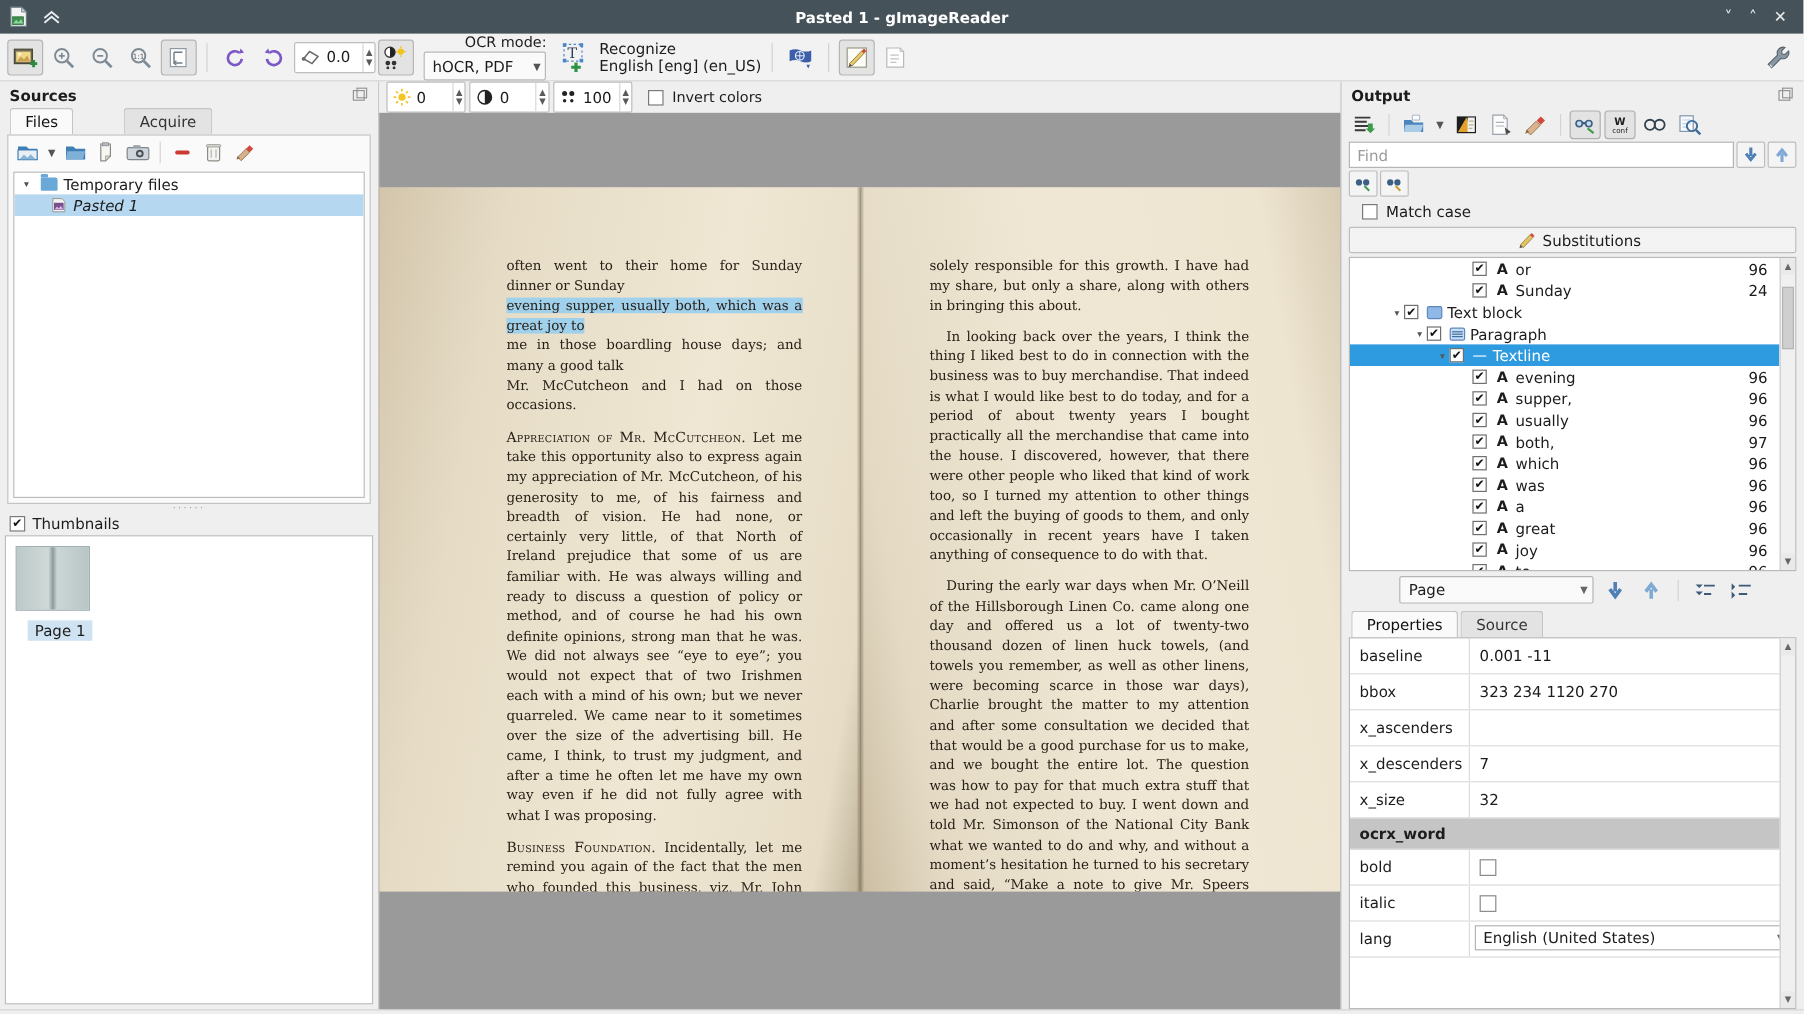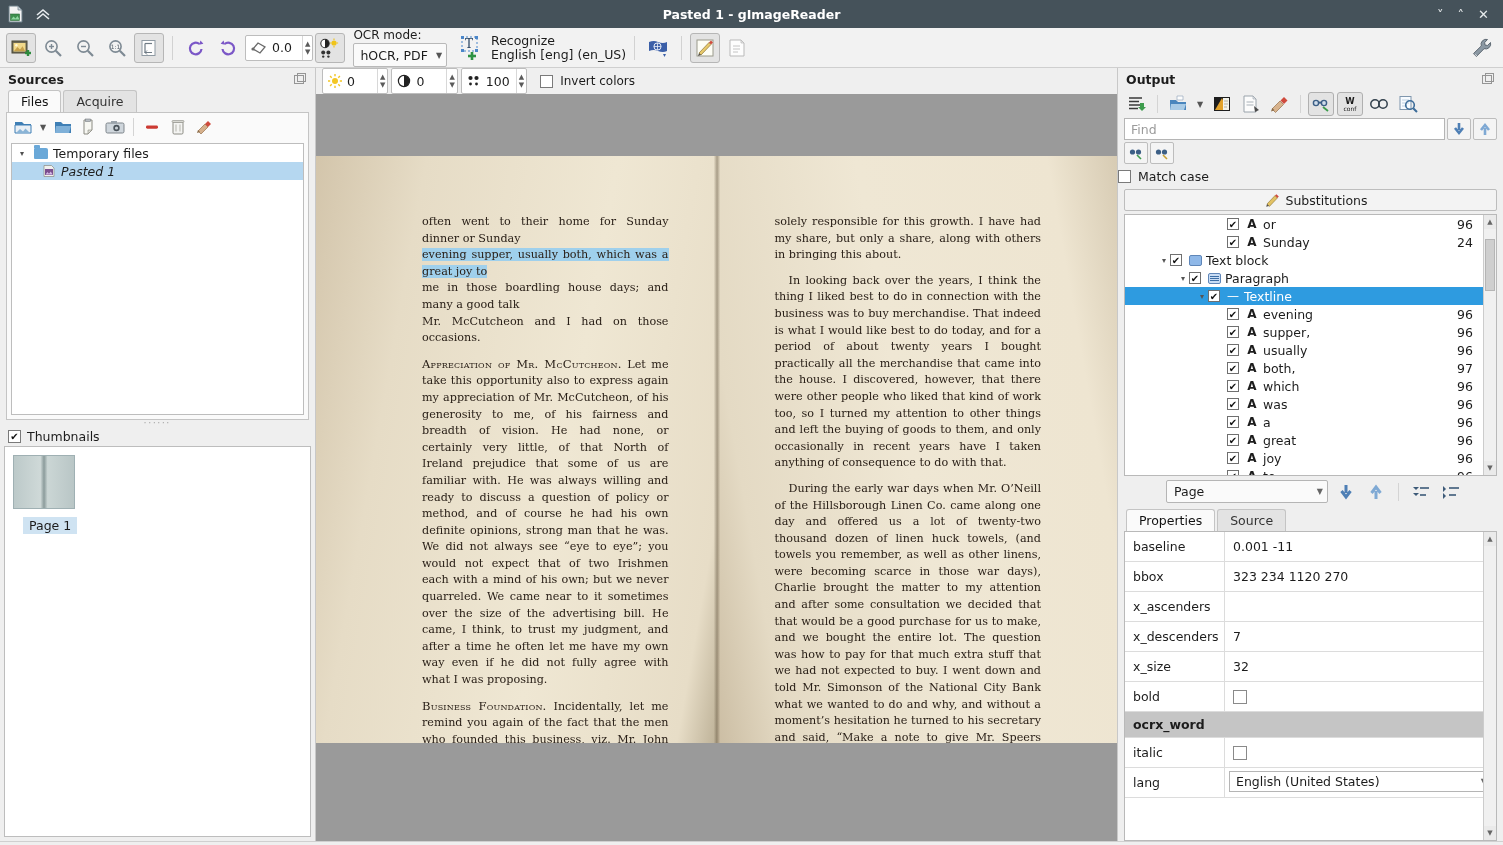--- a/index.html
+++ b/index.html
@@ -46,40 +46,40 @@
   .spin-arrows { display: flex; flex-direction: column; justify-content: center;
     border-left: 1px solid #d8d8d8; padding-left: 2px; height: 100%; }
   .sarr { font-size: 7px; line-height: 8px; color: #5a5a5a; }
   .combo {
     height: 24px; border: 1px solid #b9b9b9; background: #fafafa;
     display: flex; align-items: center; padding: 0 4px 0 6px; border-radius: 2px;
     min-width: 90px; font-size: 12.5px;
   }
   .combo .carr { margin-left: auto; font-size: 8px; color: #555; padding-left: 8px; }
   .ocrmode { display: flex; flex-direction: column; justify-content: center; gap: 1px; margin: 0 6px; }
-  .ocrmode .ttl { font-size: 12px; }
+  .ocrmode .ttl { font-size: 12px; margin-left: 34px; }
   .recognize { display: flex; align-items: center; gap: 6px; margin-left: 4px; }
   .recognize .rl { display: flex; flex-direction: column; line-height: 14px; font-size: 12.5px; }
 
   
   .main { display: flex; height: 773px; }
   .pane-left { width: 316px; border-right: 1px solid #c8c8c8; background: #efefef;
     display: flex; flex-direction: column; }
   .pane-center { flex: 1; background: #efefef; display: flex; flex-direction: column; }
   .pane-right { width: 386px; border-left: 1px solid #c8c8c8; background: #efefef;
     display: flex; flex-direction: column; }
 
   .panehdr {
     display: flex; align-items: center; height: 22px; padding: 0 8px;
     font-weight: bold; font-size: 12.5px;
   }
   .panehdr .undock { margin-left: auto; opacity: .75; }
 
   
-  .tabs { display: flex; padding-left: 8px; height: 22px; align-items: flex-end; }
+  .tabs { display: flex; padding-left: 8px; height: 22px; align-items: flex-end; gap: 40px; }
   .tab {
     padding: 3px 12px 3px 12px; font-size: 12.5px;
     border: 1px solid #c4c4c4; border-bottom: none;
     background: #e3e3e3; border-radius: 3px 3px 0 0; margin-right: 2px; color: #333;
   }
   .tab.active { background: #fafafa; color: #111; }
 
   .tcard { margin: 0 6px 0 6px; border: 1px solid #c4c4c4; background: #fafafa; }
   .minitb { display: flex; align-items: center; height: 28px; padding: 0 4px; gap: 2px; }
   .mbtn { width: 24px; height: 24px; display: flex; align-items: center; justify-content: center; }
@@ -124,21 +124,21 @@
   
   .otb { display: flex; align-items: center; height: 28px; padding: 0 6px; gap: 3px; }
   .obtn { width: 26px; height: 24px; display: flex; align-items: center; justify-content: center;
     border: 1px solid transparent; border-radius: 3px; }
   .obtn.pressed { background: #e3e3e3; border-color: #b0b0b0; }
   .field-row { display: flex; align-items: center; padding: 0 6px; margin-bottom: 2px; gap: 2px; }
   .fld { flex: 1; height: 22px; border: 1px solid #b5b5b5; background: #fff;
     display: flex; align-items: center; padding: 0 6px; font-size: 12.5px; color: #9b9b9b; }
   .fbtn { width: 24px; height: 22px; border: 1px solid #bdbdbd; background: #f4f4f4;
     display: flex; align-items: center; justify-content: center; border-radius: 2px; }
-  .matchrow { display: flex; align-items: center; gap: 7px; padding: 3px 0; font-size: 12.5px; }
+  .matchrow { display: flex; align-items: center; gap: 7px; padding: 3px 17px; font-size: 12.5px; }
   .subbtn { margin: 2px 6px 3px 6px; height: 22px; border: 1px solid #bdbdbd; background: #f3f3f3;
     display: flex; align-items: center; justify-content: center; gap: 6px; font-size: 12.5px; border-radius: 2px; padding-left: 11px; }
 
   .otree { margin: 0 6px; border: 1px solid #b9b9b9; background: #fff; height: 262px;
     position: relative; overflow: hidden; }
   .otree-inner { position: absolute; left: 0; right: 13px; top: 0; bottom: 0; overflow: hidden; }
   .orow { display: flex; align-items: center; height: 18px; font-size: 12.5px; }
   .orow.sel { background: #2e9be0; color: #fff; }
   .orow .exp { width: 12px; font-size: 8px; color: #555; text-align: center; }
   .orow .ck { width: 12px; height: 12px; border: 1px solid #6f6f6f; background: #fff;
@@ -898,28 +898,28 @@
             <div class="k">x_ascenders</div>
           </div>
           <div class="prow">
             <div class="k">x_descenders</div>
             <div class="v">7</div>
           </div>
           <div class="prow">
             <div class="k">x_size</div>
             <div class="v">32</div>
           </div>
+          <div class="prow group">
+            <div class="k">ocrx_word</div>
+          </div>
           <div class="prow">
             <div class="k">bold</div>
             <div class="v cbcell">
               <span class="cbw"></span>
             </div>
-          </div>
-          <div class="prow group">
-            <div class="k">ocrx_word</div>
           </div>
           <div class="prow">
             <div class="k">italic</div>
             <div class="v cbcell">
               <span class="cbw"></span>
             </div>
           </div>
           <div class="prow">
             <div class="k">lang</div>
             <div class="v" style="padding: 3px 4px 0px;">

